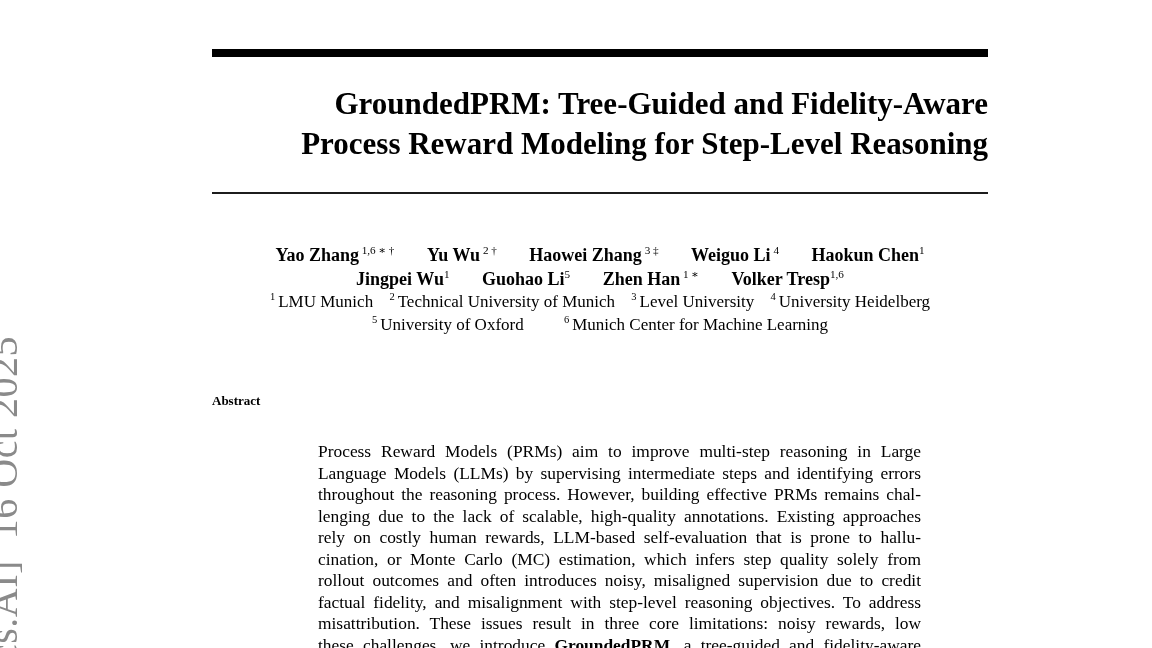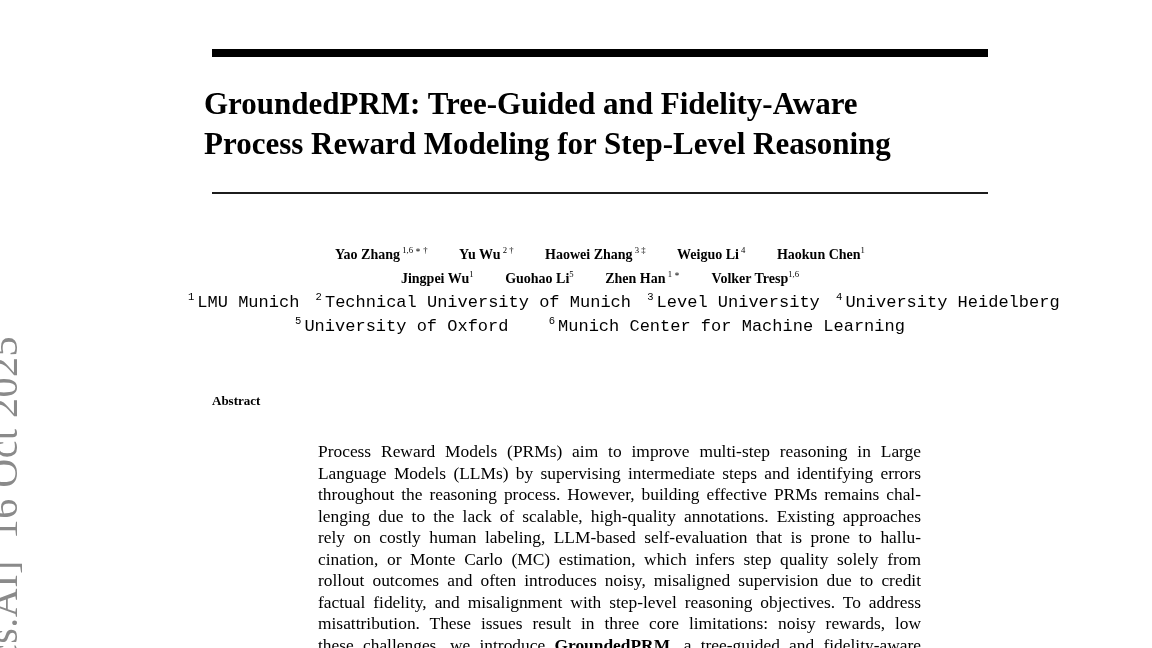--- a/index.html
+++ b/index.html
@@ -26,60 +26,60 @@
     letter-spacing: 0.5px;
   }
   .top-bar {
     position: absolute;
     left: 212px; top: 49px;
     width: 776px; height: 8px;
     background: #000000;
   }
   .title {
     position: absolute;
-    left: 204px; top: 84px;
+    left: 212px; top: 84px;
     width: 776px;
-    text-align: left;
+    text-align: right;
     font-weight: bold;
     font-size: 31px;
     line-height: 40px;
   }
   .title-line { display: block; }
   .title-rule {
     position: absolute;
     left: 212px; top: 192px;
     width: 776px; height: 2px;
     background: #1c1c1c;
   }
   .authors-block {
     position: absolute;
     left: 182px; top: 243px;
     width: 836px;
     text-align: center;
   }
   .author-row {
-    font-size: 14px;
+    font-size: 18px;
     line-height: 24px;
     white-space: nowrap;
   }
   .author { margin: 0 14px; }
   .a-name { font-weight: bold; }
   sup {
     vertical-align: super;
     font-size: 0.62em;
     line-height: 0;
     font-weight: normal;
     white-space: pre;
   }
   .affil-row {
     font-size: 17px;
     line-height: 22.5px;
     white-space: nowrap;
   }
-  .affil { margin: 0 6px; font-family: Liberation Mono, monospace; }
+  .affil { margin: 0 6px; }
   .affil-row-2 .affil { margin: 0 18px; }
   .affil sup { margin-right: 3px; }
   .abs-heading {
     position: absolute;
     left: 212px; top: 393px;
     width: 776px;
     text-align: left;
     font-size: 13px;
     font-weight: bold;
   }
@@ -142,21 +142,21 @@
     </div>
   </div>
 
   <div class="abs-heading">Abstract</div>
 
   <div class="abs-body">
     <div class="abs-line">Process Reward Models (PRMs) aim to improve multi-step reasoning in Large</div>
     <div class="abs-line">Language Models (LLMs) by supervising intermediate steps and identifying errors</div>
     <div class="abs-line">throughout the reasoning process. However, building effective PRMs remains chal-</div>
     <div class="abs-line">lenging due to the lack of scalable, high-quality annotations. Existing approaches</div>
-    <div class="abs-line">rely on costly human labeling, LLM-based self-evaluation that is prone to hallu-</div>
+    <div class="abs-line">rely on costly human rewards, LLM-based self-evaluation that is prone to hallu-</div>
     <div class="abs-line">cination, or Monte Carlo (MC) estimation, which infers step quality solely from</div>
     <div class="abs-line">rollout outcomes and often introduces noisy, misaligned supervision due to credit</div>
     <div class="abs-line">factual fidelity, and misalignment with step-level reasoning objectives. To address</div>
     <div class="abs-line">misattribution. These issues result in three core limitations: noisy rewards, low</div>
     <div class="abs-line"><span>these challenges, we introduce </span><b>GroundedPRM</b><span>, a tree-guided and fidelity-aware</span></div>
   </div>
 
 </div>
 
 </body></html>

